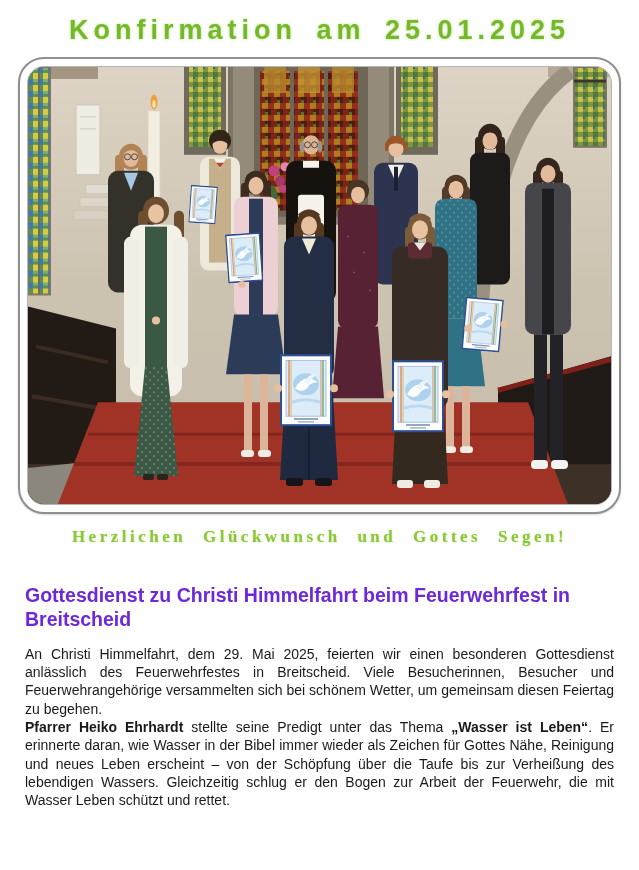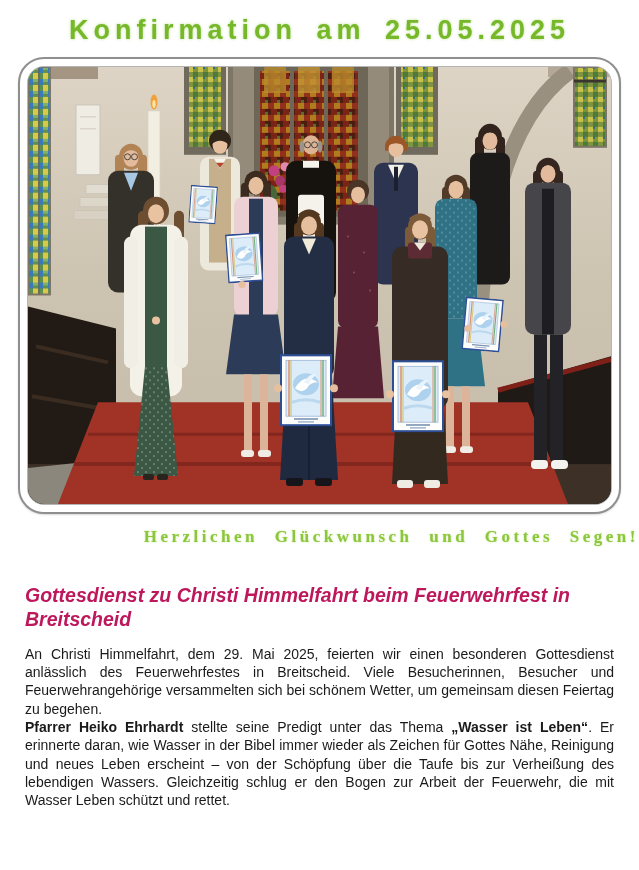--- a/index.html
+++ b/index.html
@@ -20,40 +20,40 @@
     border:2px solid var(--frame-border,#8f8f8f);
     border-radius:26px;padding:7px;
     box-shadow:0 1px 2px rgba(0,0,0,.15);
   }
   .photo-inner{
     width:100%;height:100%;border-radius:17px;overflow:hidden;
     border:1px solid #b5b5b5;box-sizing:border-box;background:#cec4b4;
   }
   .photo-inner svg{display:block;width:100%;height:100%;}
   .photo-caption{
-    margin-top:13px;text-align:right;
+    margin-top:13px;text-align:center;
     font-family:"Liberation Serif",serif;font-weight:bold;
     font-size:17px;letter-spacing:3.5px;word-spacing:9px;
     color:var(--subtitle-green,#8cc63e);
     text-shadow:0 0 2px rgba(190,230,130,.9);
     white-space:nowrap;
   }
   .article{margin:37px 25px 0 25px;}
   .article h2{
     margin:0 0 13px 0;font-size:19.5px;line-height:1.22;
-    font-weight:bold;color:#be185d;font-style:italic;
+    font-weight:bold;color:#6d28d9;
   }
   .article p{
     margin:0;font-size:14px;line-height:1.31;text-align:justify;
   }
 </style>
 </head>
 <body>
 
-<h1 class="page-title">Konfirmation am 25.05.2025</h1>
+<h1 class="page-title">Konfirmation am 25.01.2025</h1>
 
 <div class="photo-frame">
   <div class="photo-inner">
     <svg viewBox="0 0 583 438" preserveAspectRatio="none">
       <defs>
         <linearGradient id="wallGrad" x1="0" y1="0" x2="0" y2="1">
           <stop offset="0" stop-color="#ddd4c5"></stop>
           <stop offset="0.5" stop-color="#cdc3b1"></stop>
           <stop offset="1" stop-color="#c6bbaa"></stop>
         </linearGradient>

